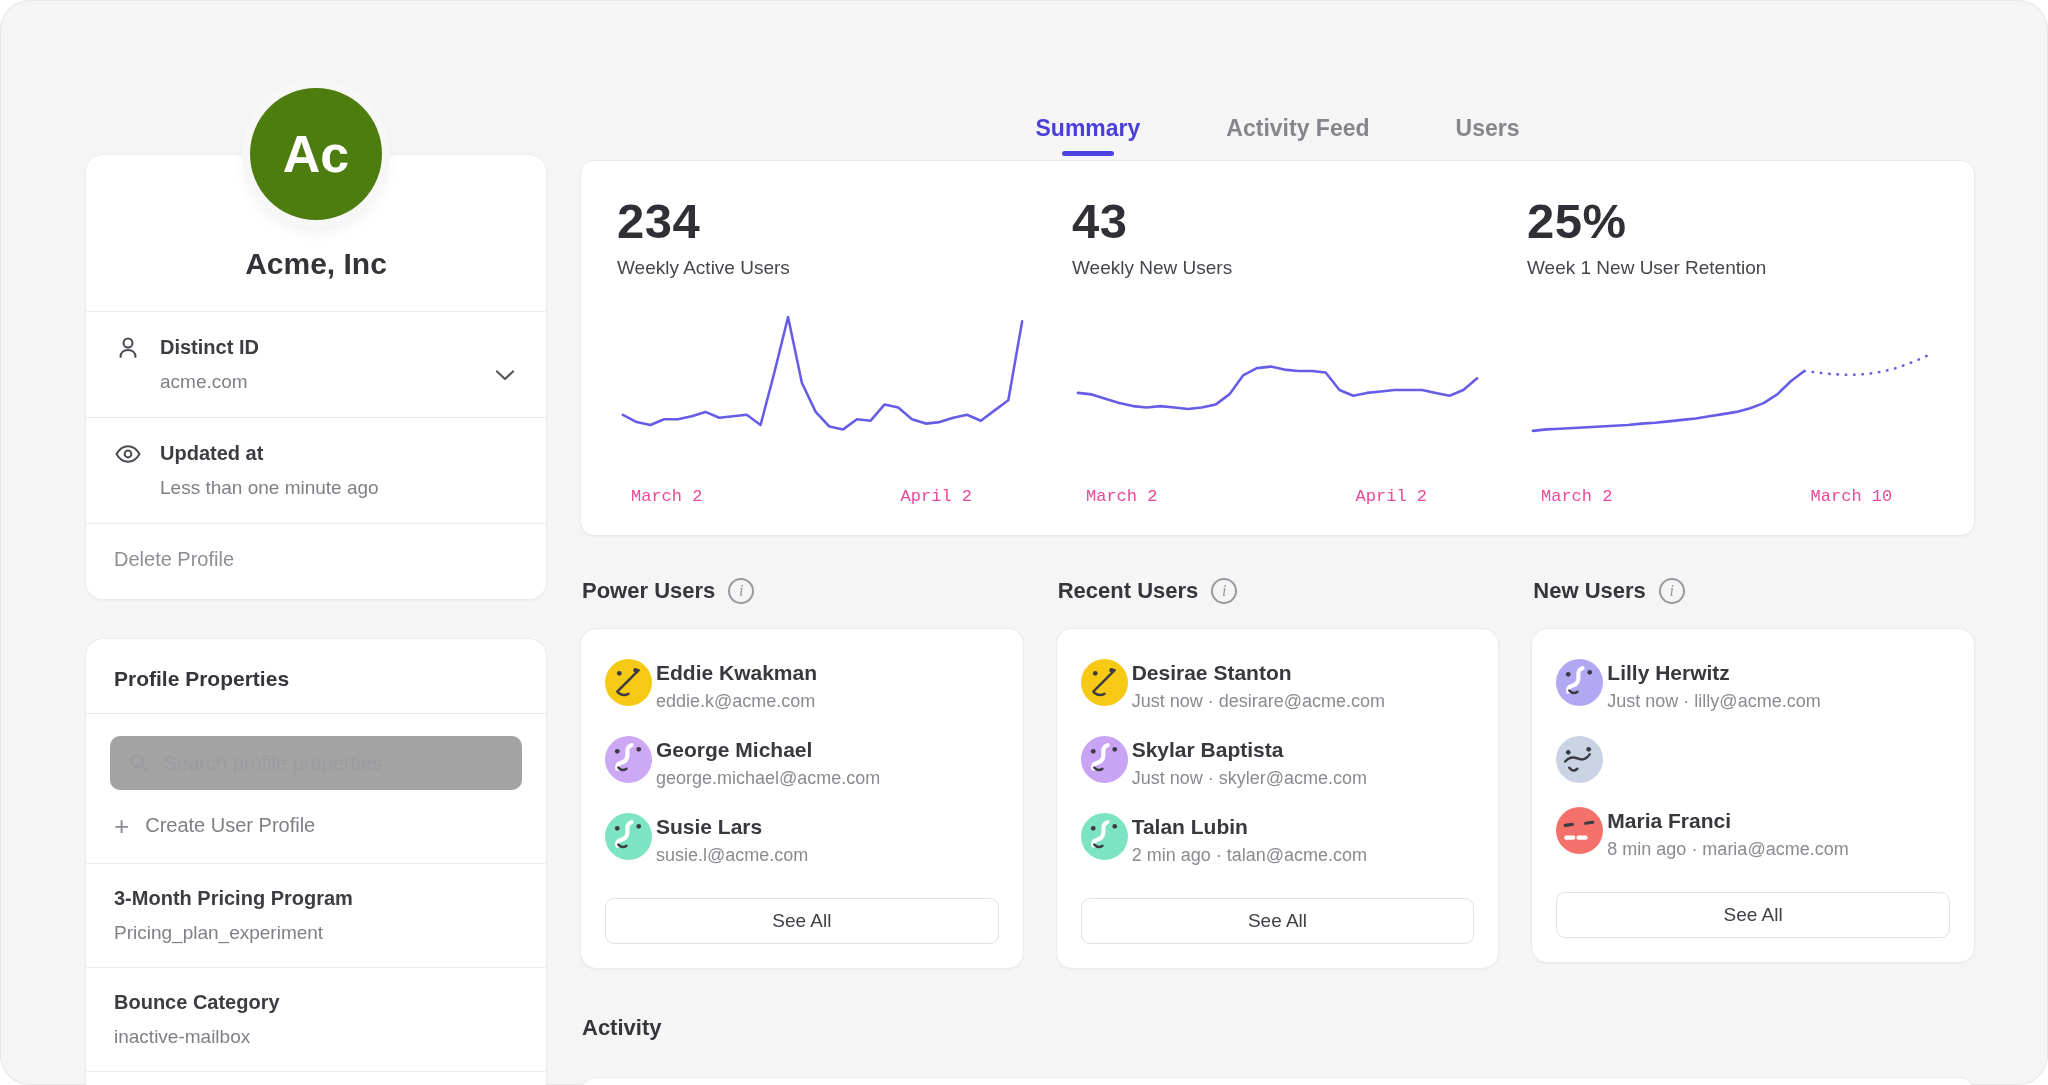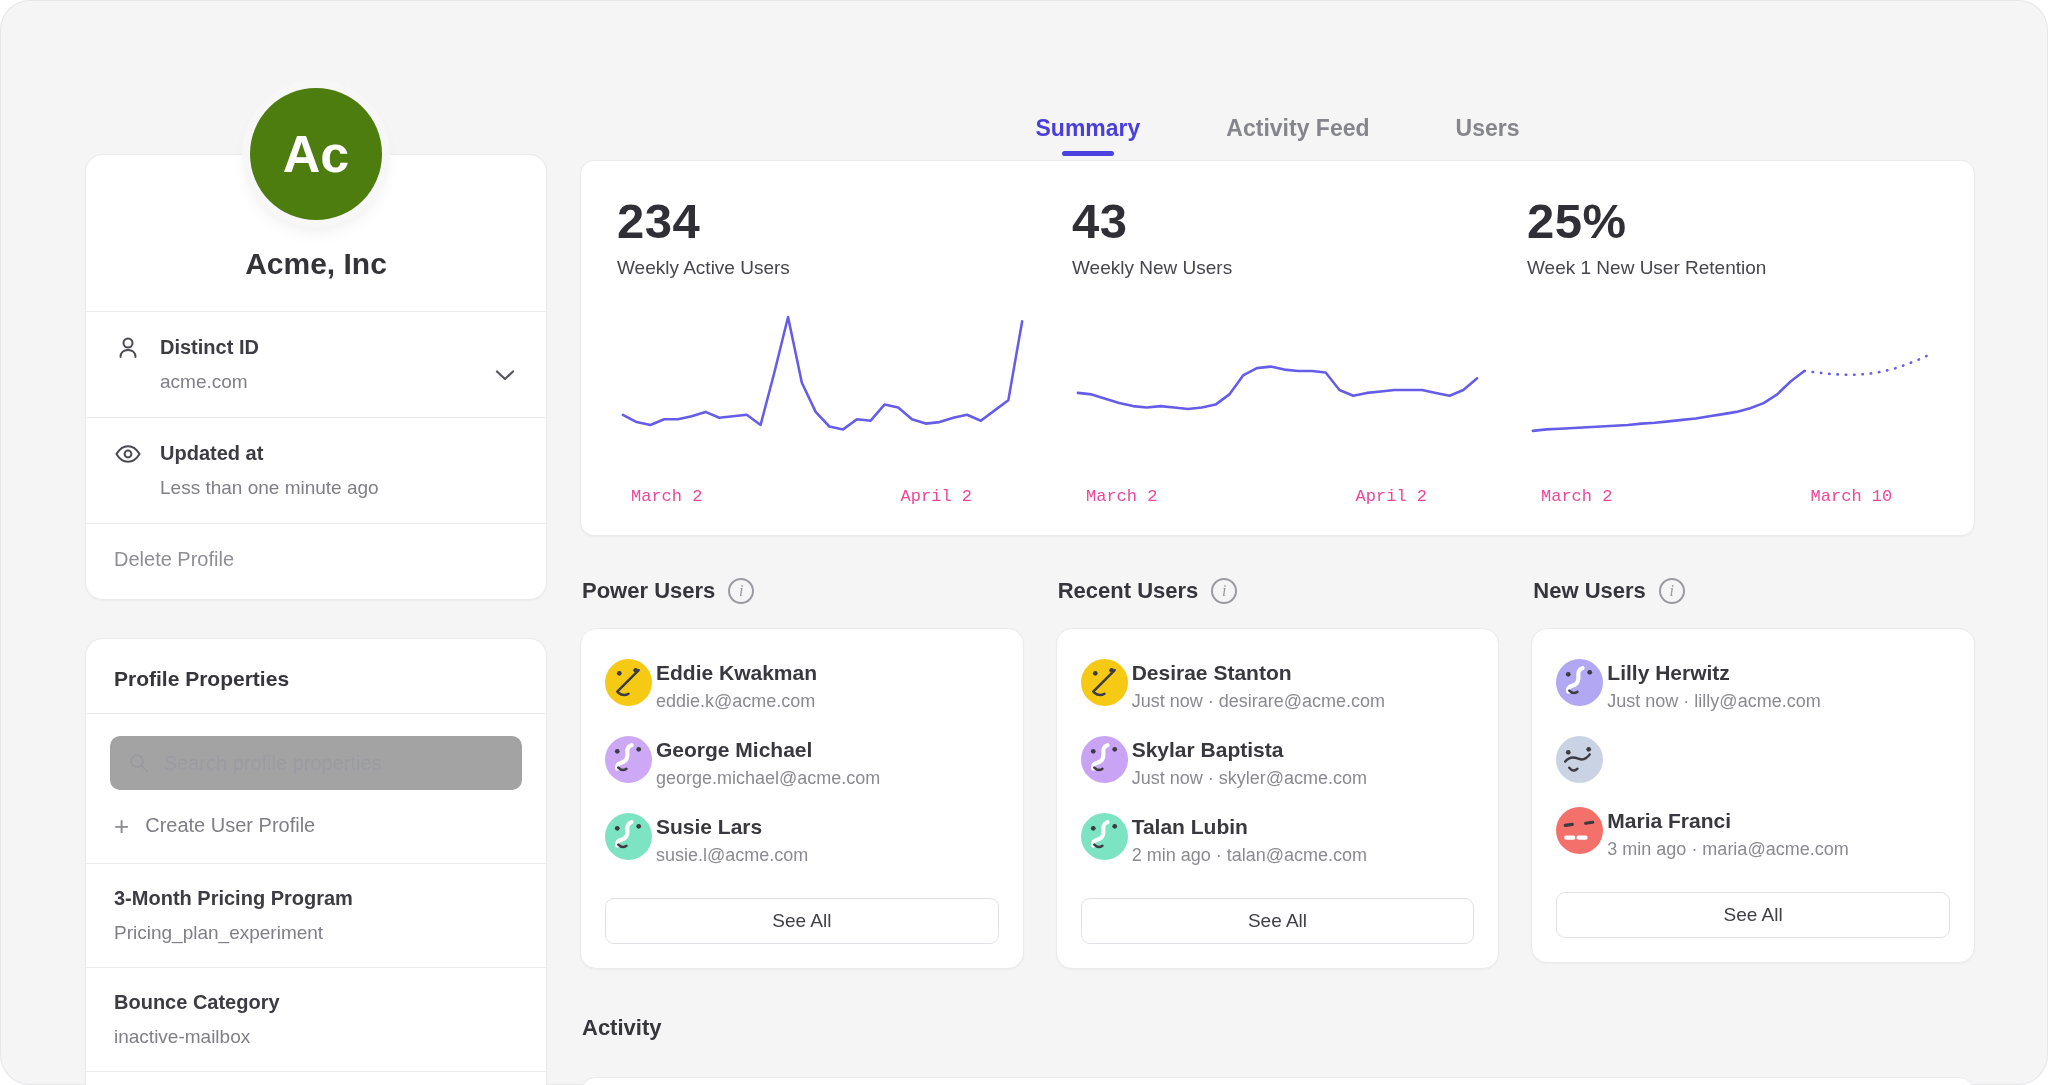--- a/index.html
+++ b/index.html
@@ -353,21 +353,21 @@
           </div>
           <div class="user-row">
             <svg class="u-avatar" viewBox="0 0 46 46">
                 <circle cx="23" cy="23" r="23" fill="#f4716b"></circle>
                 <path d="M9 18 l7 -1" fill="none" stroke="#3b3b41" stroke-width="3" stroke-linecap="round"></path>
                 <path d="M29 16 l7 -1" fill="none" stroke="#3b3b41" stroke-width="3" stroke-linecap="round"></path>
                 <path d="M10 30 h24" fill="none" stroke="#ffffff" stroke-width="4" stroke-linecap="round" stroke-dasharray="7 5"></path>
               </svg>
             <div>
               <div class="u-name">Maria Franci</div>
-              <div class="u-sub">3 min ago · maria@acme.com</div>
+              <div class="u-sub">8 min ago · maria@acme.com</div>
             </div>
           </div>
           <button class="see-all">See All</button>
         </div>
       </div>
     </div>
 
     <div class="activity-title">Activity</div>
     <section class="card activity-card">
       

